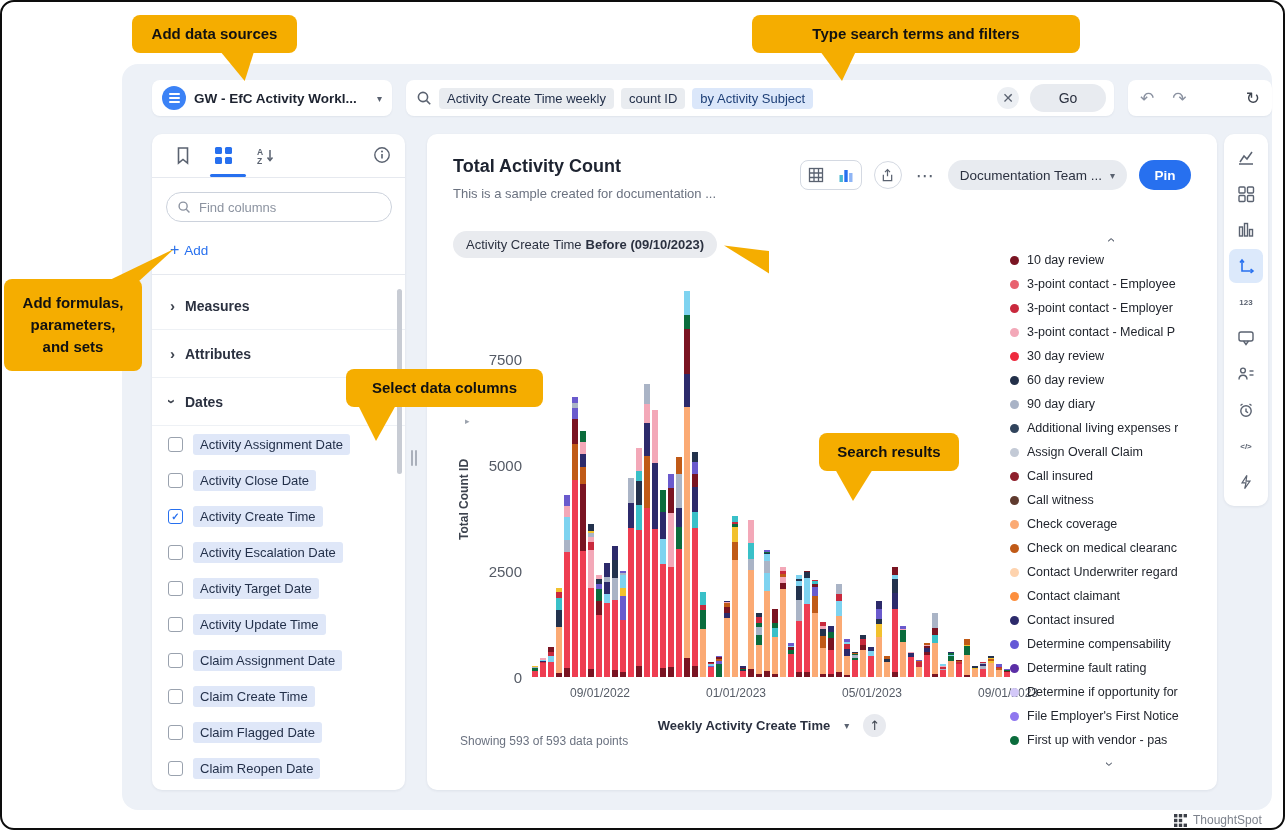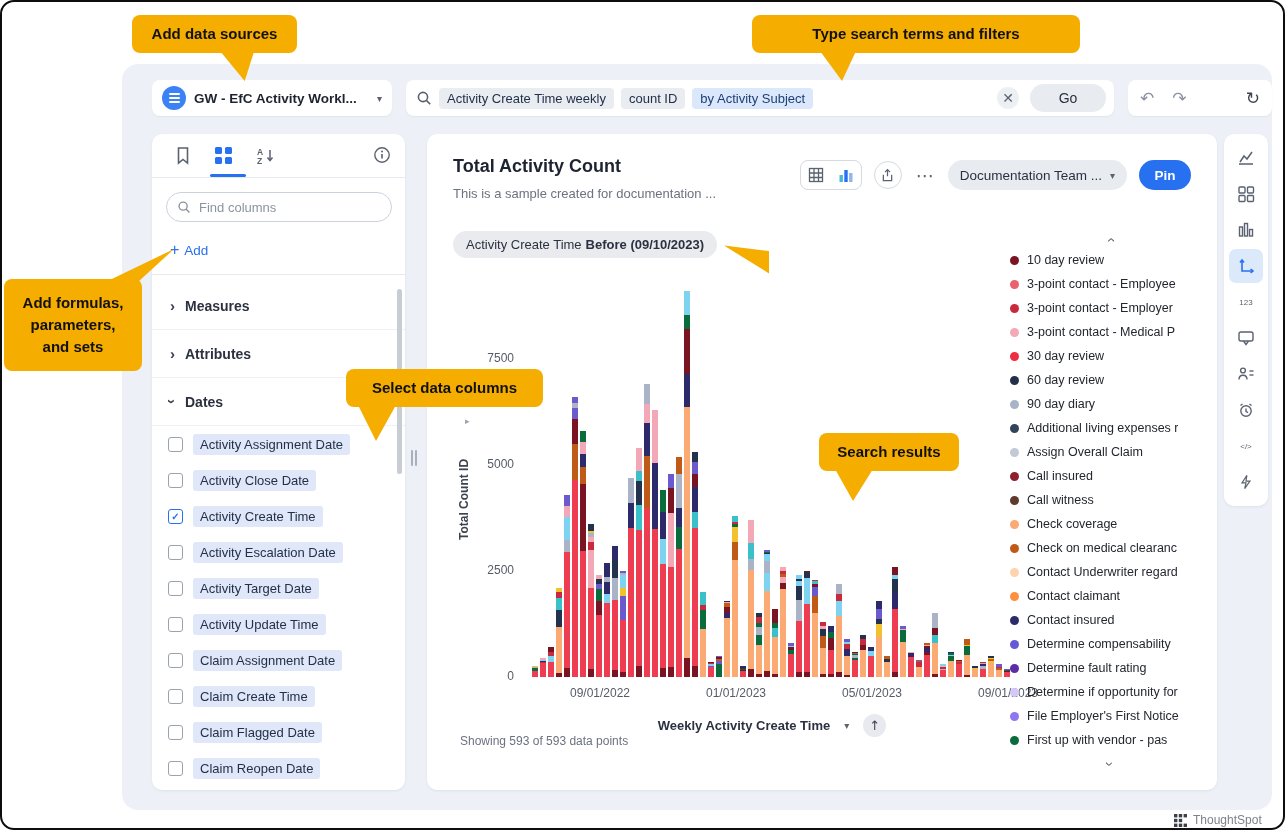--- a/index.html
+++ b/index.html
@@ -74,21 +74,21 @@
   .pin-btn{height:30px;min-width:52px;background:#2770ef;color:#fff;border-radius:15px;display:flex;
     align-items:center;justify-content:center;font-size:13.5px;font-weight:bold;}
   .filter-chip{position:absolute;left:26px;top:97px;height:27px;background:#e9ebef;border-radius:14px;
     display:flex;align-items:center;padding:0 13px;font-size:13px;color:#2b3140;white-space:nowrap;}
   .filter-chip b{margin-left:4px;}
 
   
   .y-label{position:absolute;left:30px;top:255px;height:220px;writing-mode:vertical-rl;transform:rotate(180deg);
     font-size:12px;font-weight:bold;color:#3d434e;text-align:center;}
   .y-arrow{position:absolute;left:38px;top:282px;font-size:9px;color:#9aa1ac;}
-  #y-ticks .ytick{position:absolute;left:47px;width:40px;text-align:right;font-size:12px;color:#555b66;}
+  #y-ticks .ytick{position:absolute;left:55px;width:40px;text-align:right;font-size:15px;color:#555b66;}
   #bars{position:absolute;left:105px;top:93px;width:480px;height:450px;display:flex;align-items:flex-end;}
   .bar{width:5.5px;margin-right:2.5px;display:flex;flex-direction:column-reverse;}
   .bar div{width:100%;}
   #x-ticks{position:absolute;left:105px;top:552px;width:480px;height:16px;}
   .xtick{position:absolute;transform:translateX(-50%);font-size:12px;color:#555b66;white-space:nowrap;}
   .x-label-row{position:absolute;left:105px;top:580px;width:480px;display:flex;align-items:center;justify-content:center;gap:14px;}
   .x-label{font-size:13px;font-weight:bold;color:#2b3140;}
   .axis-up-btn{width:23px;height:23px;border-radius:50%;background:#e8eaef;color:#3d434e;display:flex;
     align-items:center;justify-content:center;font-size:13px;font-family:"DejaVu Sans",sans-serif;}
   .showing{position:absolute;left:33px;top:600px;font-size:12px;color:#6b7280;}
@@ -100,21 +100,21 @@
   #legend-list{position:absolute;left:0;top:16px;width:100%;}
   .lg-row{height:24px;display:flex;align-items:center;gap:8px;}
   .dot{width:9px;height:9px;border-radius:50%;flex:0 0 auto;}
   .lg-label{font-size:12.5px;color:#23272f;white-space:nowrap;overflow:hidden;max-width:180px;}
 
   
   .right-toolbar{position:absolute;left:1222px;top:132px;width:44px;background:#fff;border-radius:10px;
     box-shadow:0 1px 3px rgba(20,30,60,.07);display:flex;flex-direction:column;align-items:center;padding:6px 0;}
   .rt-item{width:34px;height:34px;margin:1px 0;border-radius:7px;display:flex;align-items:center;justify-content:center;}
   .rt-item.active{background:#dce9fb;}
-  .rt-txt{font-size:8px;font-weight:normal;color:#5a6270;letter-spacing:0;}
+  .rt-txt{font-size:8px;font-weight:bold;color:#5a6270;letter-spacing:0;}
 
   
   .callout{position:absolute;background:#f5ad00;border-radius:8px;z-index:20;display:flex;align-items:center;
     justify-content:center;font-size:15px;font-weight:bold;color:#111;text-align:center;white-space:pre-line;line-height:1.45;}
   .tail{position:absolute;background:#f5ad00;z-index:19;}
 
   
   .footer-logo{position:absolute;left:1172px;top:811px;display:flex;align-items:center;gap:6px;color:#7d828c;font-size:12px;}
 </style>
 </head>

